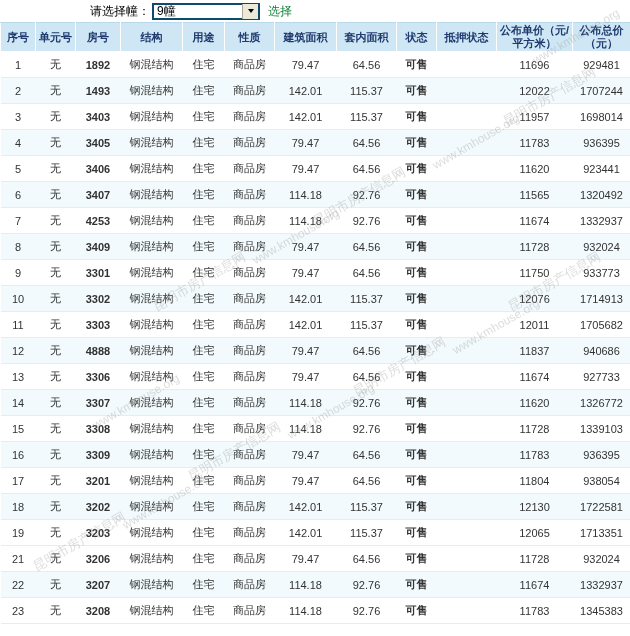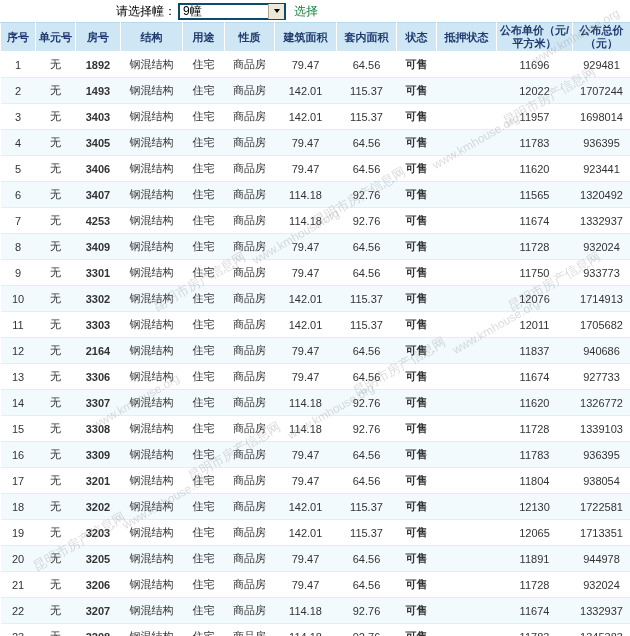--- a/index.html
+++ b/index.html
@@ -13,21 +13,21 @@
     height: 636px;
     position: relative;
     overflow: hidden;
     background: #ffffff;
   }
   
   .toolbar {
     height: 22px;
     display: flex;
     align-items: center;
-    padding-left: 116px;
+    padding-left: 90px;
     box-sizing: border-box;
     background: #ffffff;
     font-size: 12px;
     color: #000;
   }
   .toolbar .label {
     font-size: 12px;
     color: #000;
     white-space: nowrap;
   }
@@ -330,21 +330,21 @@
           <td class="c-area">142.01</td>
           <td class="c-inner">115.37</td>
           <td class="c-status">可售</td>
           <td class="c-mort"></td>
           <td class="c-price">12011</td>
           <td class="c-total">1705682</td>
         </tr>
         <tr class="row-even">
           <td class="c-idx">12</td>
           <td class="c-unit">无</td>
-          <td class="c-room">2164</td>
+          <td class="c-room">4888</td>
           <td class="c-struct">钢混结构</td>
           <td class="c-use">住宅</td>
           <td class="c-nature">商品房</td>
           <td class="c-area">79.47</td>
           <td class="c-inner">64.56</td>
           <td class="c-status">可售</td>
           <td class="c-mort"></td>
           <td class="c-price">11837</td>
           <td class="c-total">940686</td>
         </tr>
@@ -438,34 +438,20 @@
           <td class="c-room">3203</td>
           <td class="c-struct">钢混结构</td>
           <td class="c-use">住宅</td>
           <td class="c-nature">商品房</td>
           <td class="c-area">142.01</td>
           <td class="c-inner">115.37</td>
           <td class="c-status">可售</td>
           <td class="c-mort"></td>
           <td class="c-price">12065</td>
           <td class="c-total">1713351</td>
-        </tr>
-        <tr class="row-even">
-          <td class="c-idx">20</td>
-          <td class="c-unit">无</td>
-          <td class="c-room">3205</td>
-          <td class="c-struct">钢混结构</td>
-          <td class="c-use">住宅</td>
-          <td class="c-nature">商品房</td>
-          <td class="c-area">79.47</td>
-          <td class="c-inner">64.56</td>
-          <td class="c-status">可售</td>
-          <td class="c-mort"></td>
-          <td class="c-price">11891</td>
-          <td class="c-total">944978</td>
         </tr>
         <tr class="row-odd">
           <td class="c-idx">21</td>
           <td class="c-unit">无</td>
           <td class="c-room">3206</td>
           <td class="c-struct">钢混结构</td>
           <td class="c-use">住宅</td>
           <td class="c-nature">商品房</td>
           <td class="c-area">79.47</td>
           <td class="c-inner">64.56</td>

